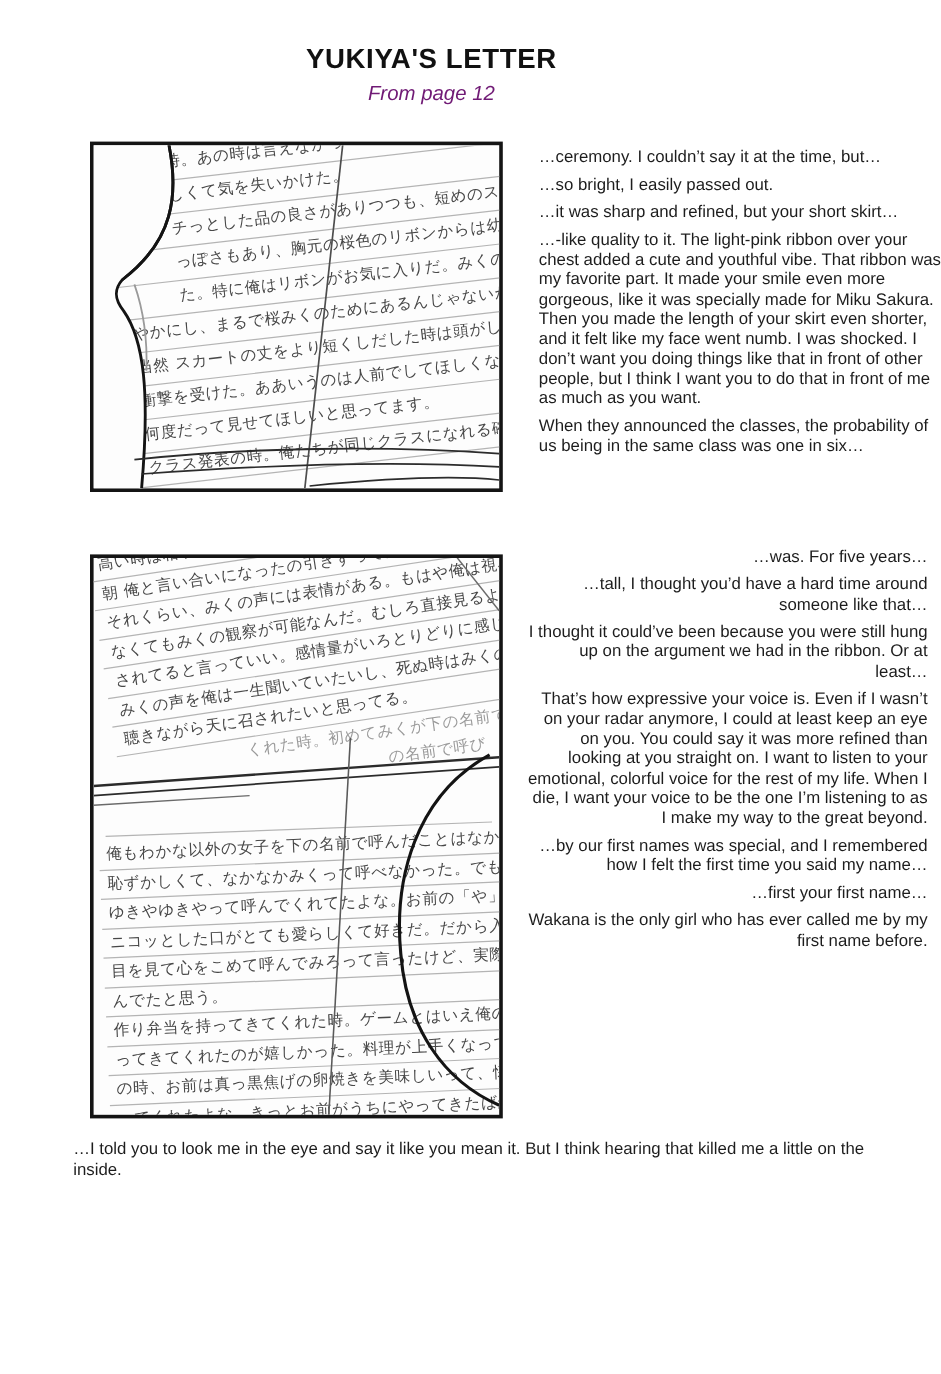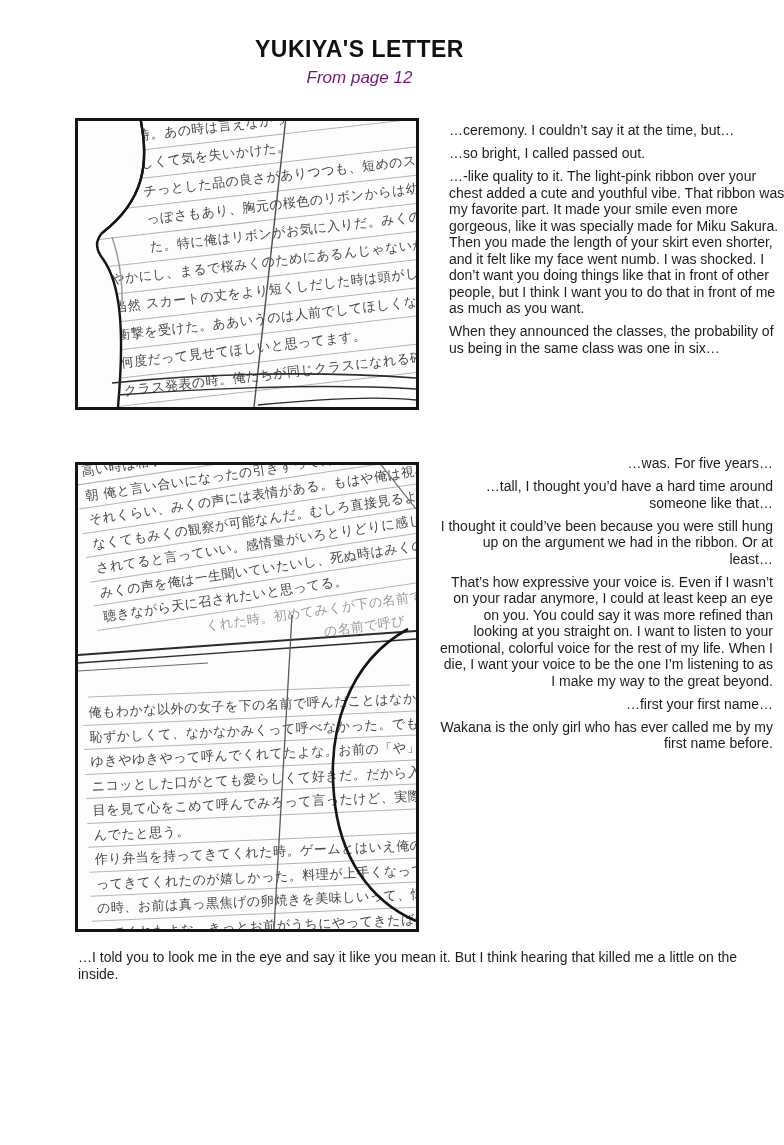--- a/index.html
+++ b/index.html
@@ -32,21 +32,21 @@
   .hw2f{left:128px;top:128px;transform:rotate(-8deg);width:320px;position:absolute;}
   .hw2f .hl{height:22px;line-height:21px;color:#9a9a9a;border-bottom:none;}
   .hw2f .hl:nth-child(2){padding-left:116px;}
   .hw2b{left:4px;top:236px;transform:rotate(-2.5deg);}
   .hw2b .hl{height:24.5px;line-height:23px;padding-left:6px;font-size:13px;}
   
   .trans{position:absolute;width:336px;}
   .trans p{margin:0 0 6.5px 0;font-size:14px;line-height:16.5px;color:#1d1d1d;}
   .trans1{left:437px;top:122px;margin-left:12px;}
   .trans2{left:437px;top:455px;text-align:right;}
-  .footer{position:absolute;left:78px;top:949px;width:694px;}
+  .footer{position:absolute;left:61px;top:949px;width:694px;}
   .footer p{margin:0 0 7px 0;font-size:14px;line-height:17px;color:#1d1d1d;}
 </style>
 </head>
 <body>
 
 <div class="hdr">
   <h1>YUKIYA'S LETTER</h1>
   <div class="sub">From page 12</div>
 </div>
 
@@ -70,21 +70,22 @@
     <path d="M34,116 C41,136 45,160 44,188" fill="none" stroke="#9a9a9a" stroke-width="1.5"></path>
     <path d="M208,-4 L176,286" fill="none" stroke="#4d4d4d" stroke-width="1.4"></path>
     <path d="M34,262 C130,252 240,250 338,257" fill="none" stroke="#2b2b2b" stroke-width="1.6"></path>
     <path d="M40,274 C150,266 252,263 338,268" fill="none" stroke="#2b2b2b" stroke-width="1.4"></path>
     <path d="M180,284 C250,277 300,275 338,279" fill="none" stroke="#2b2b2b" stroke-width="1.4"></path>
   </svg>
 </div>
 
 <div class="trans trans1">
     <p>…ceremony. I couldn’t say it at the time, but…</p>
-    <p>…so bright, I called passed out.</p>
+    <p>…so bright, I easily passed out.</p>
+    <p>…it was sharp and refined, but your short skirt…</p>
     <p>…-like quality to it. The light-pink ribbon over your chest added a cute and youthful vibe. That ribbon was my favorite part. It made your smile even more gorgeous, like it was specially made for Miku Sakura. Then you made the length of your skirt even shorter, and it felt like my face went numb. I was shocked. I don’t want you doing things like that in front of other people, but I think I want you to do that in front of me as much as you want.</p>
     <p>When they announced the classes, the probability of us being in the same class was one in six…</p>
   </div>
 
 <div class="panel panel2">
   <div class="hw hw2t">
       <span class="hl">高い時は相手が苦手なタイプなのかな</span>
       <span class="hl">朝 俺と言い合いになったの引きずってんのかも、とか、</span>
       <span class="hl">それくらい、みくの声には表情がある。もはや俺は視界に入れ</span>
       <span class="hl">なくてもみくの観察が可能なんだ。むしろ直接見るより研ぎ澄ま</span>
@@ -117,19 +118,20 @@
     <path d="M330,164 C268,198 250,268 256,330 C261,392 292,436 338,456" fill="none" stroke="#141414" stroke-width="2.6"></path>
     <path d="M300,-4 L338,44" fill="none" stroke="#6a6a6a" stroke-width="1.2"></path>
   </svg>
 </div>
 
 <div class="trans trans2">
     <p>…was. For five years…</p>
     <p>…tall, I thought you’d have a hard time around someone like that…</p>
     <p>I thought it could’ve been because you were still hung up on the argument we had in the ribbon. Or at least…</p>
     <p>That’s how expressive your voice is. Even if I wasn’t on your radar anymore, I could at least keep an eye on you. You could say it was more refined than looking at you straight on. I want to listen to your emotional, colorful voice for the rest of my life. When I die, I want your voice to be the one I’m listening to as I make my way to the great beyond.</p>
+    <p>…by our first names was special, and I remembered how I felt the first time you said my name…</p>
     <p>…first your first name…</p>
     <p>Wakana is the only girl who has ever called me by my first name before.</p>
   </div>
 
 <div class="footer">
     <p>…I told you to look me in the eye and say it like you mean it. But I think hearing that killed me a little on the inside.</p>
   </div>
 
 </body></html>

